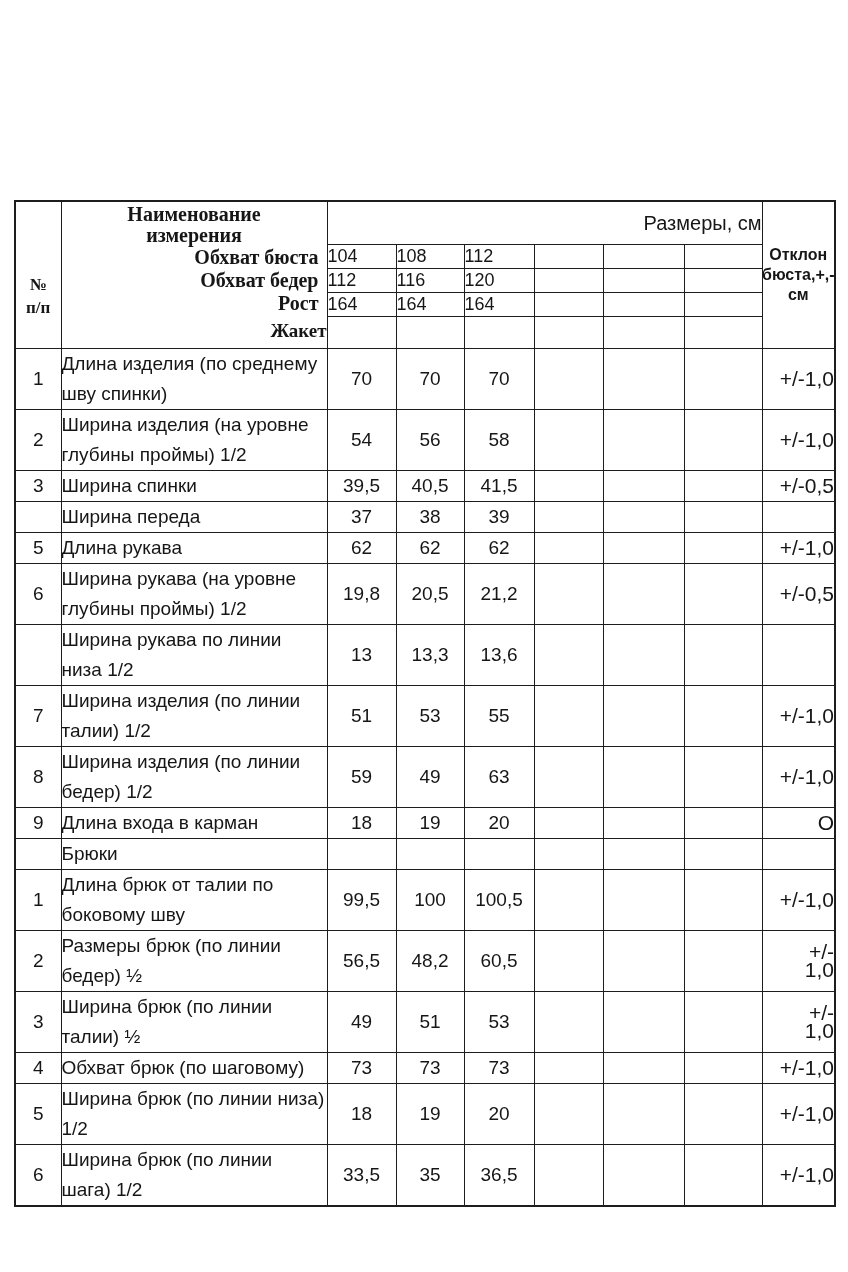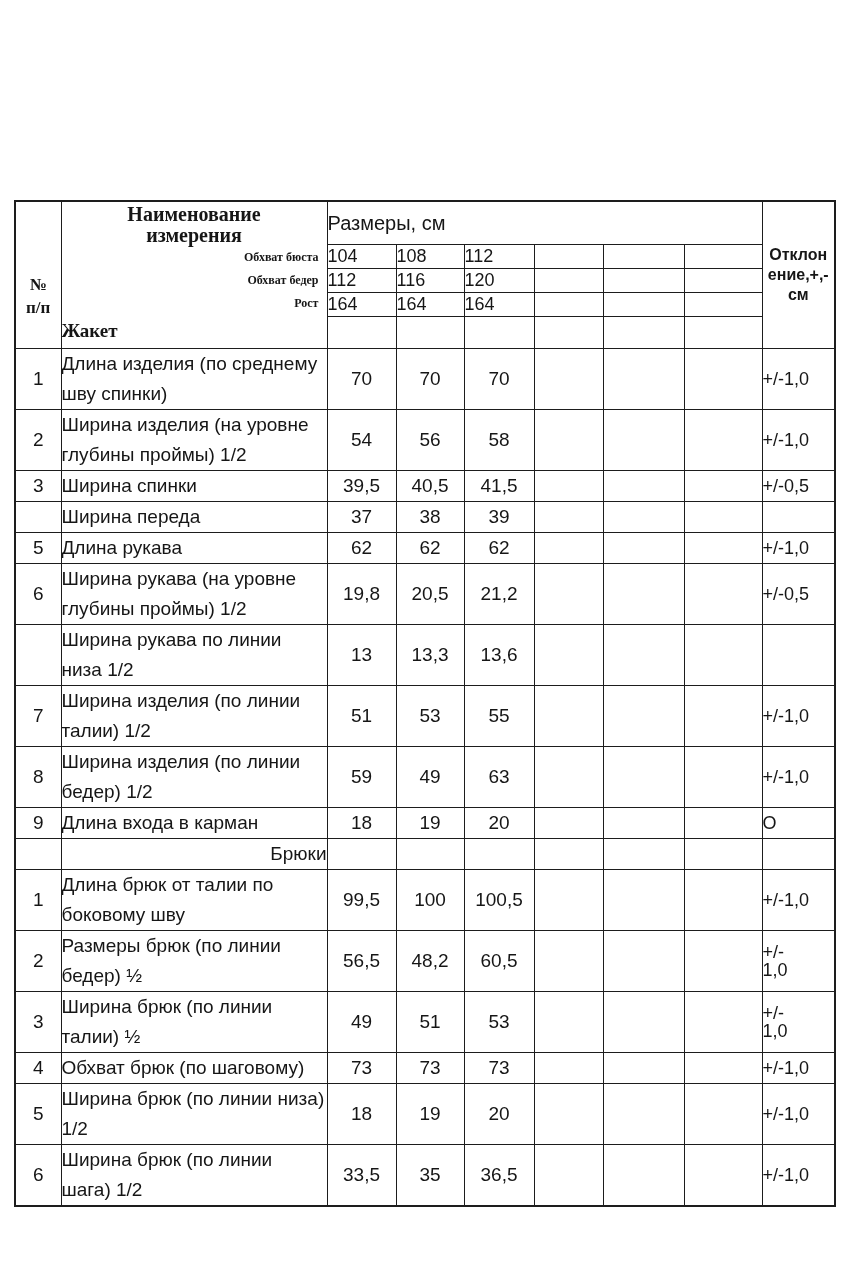--- a/index.html
+++ b/index.html
@@ -7,43 +7,43 @@
         font-family:"Liberation Sans", sans-serif;color:#161616;}
   table.size-table{position:absolute;left:14px;top:200px;width:820px;
         border-collapse:collapse;table-layout:fixed;background:#ffffff;}
   table.size-table th, table.size-table td{
         border:1.5px solid #1d1d1d;padding:0;vertical-align:middle;
         font-weight:normal;background:#ffffff;overflow:hidden;}
   table.size-table{border:2px solid #1d1d1d;}
 
   
   .b{font-weight:bold;}
-  th.c-sizes{height:42px;font-size:20px;text-align:left;}
+  th.c-sizes{height:42px;font-size:20px;text-align:right;}
   .stack{display:flex;flex-direction:column;width:100%;font-family:Liberation Serif, serif;}
   .h40{height:42px;}
-  .h23{height:23px;line-height:23px;font-size:12px;}
+  .h23{height:23px;line-height:23px;font-size:20px;}
   .h31{height:31px;line-height:31px;}
   .num-line{text-align:center;font-size:17px;line-height:23px;}
   .title-block{display:flex;flex-direction:column;justify-content:center;
         text-align:center;font-size:20px;line-height:21px;}
   .lbl{text-align:right;padding-right:8px;box-sizing:border-box;}
-  .sec{text-align:left;font-size:19px;}
+  .sec{text-align:right;font-size:19px;}
   th.c-dev{vertical-align:middle;margin-top:15px;}
   .devstack{display:flex;flex-direction:column;justify-content:center;align-items:center;
         font-size:16px;line-height:20px;}
   td.hval{height:23px;text-align:left;font-size:18px;font-weight:bold;}
   tr.jr td{height:31px;}
 
   
   tbody td{height:30px;font-size:19px;}
   td.num{text-align:center;}
   td.name{text-align:left;padding:3px 24px 3px 9px;line-height:30px;}
-  td.sec-title{text-align:right;font-weight:bold;padding:3px 0;}
+  td.sec-title{text-align:left;font-weight:bold;padding:3px 0;}
   td.val{text-align:center;}
-  td.dev{text-align:left;font-size:18px;line-height:18px;}
+  td.dev{text-align:right;font-size:21px;line-height:18px;}
   td.dev .devline{display:block;}
 </style>
 </head>
 <body>
 
 <div class="page">
   <table class="size-table">
     <colgroup>
       <col style="width:46px">
       <col style="width:266px">
@@ -73,21 +73,21 @@
             <div class="lbl b h23">Обхват бюста</div>
             <div class="lbl b h23">Обхват бедер</div>
             <div class="lbl b h23">Рост</div>
             <div class="sec b h31">Жакет</div>
           </div>
         </th>
         <th class="c-sizes b" colspan="6">Размеры, см</th>
         <th class="c-dev" rowspan="5">
           <div class="devstack b">
             <div>Отклон</div>
-            <div>ение,+,-</div>
+            <div>бюста,+,-</div>
             <div>см</div>
           </div>
         </th>
       </tr>
       <tr>
         <td class="hval">104</td>
         <td class="hval">108</td>
         <td class="hval">112</td>
         <td class="hval"></td>
         <td class="hval"></td>

